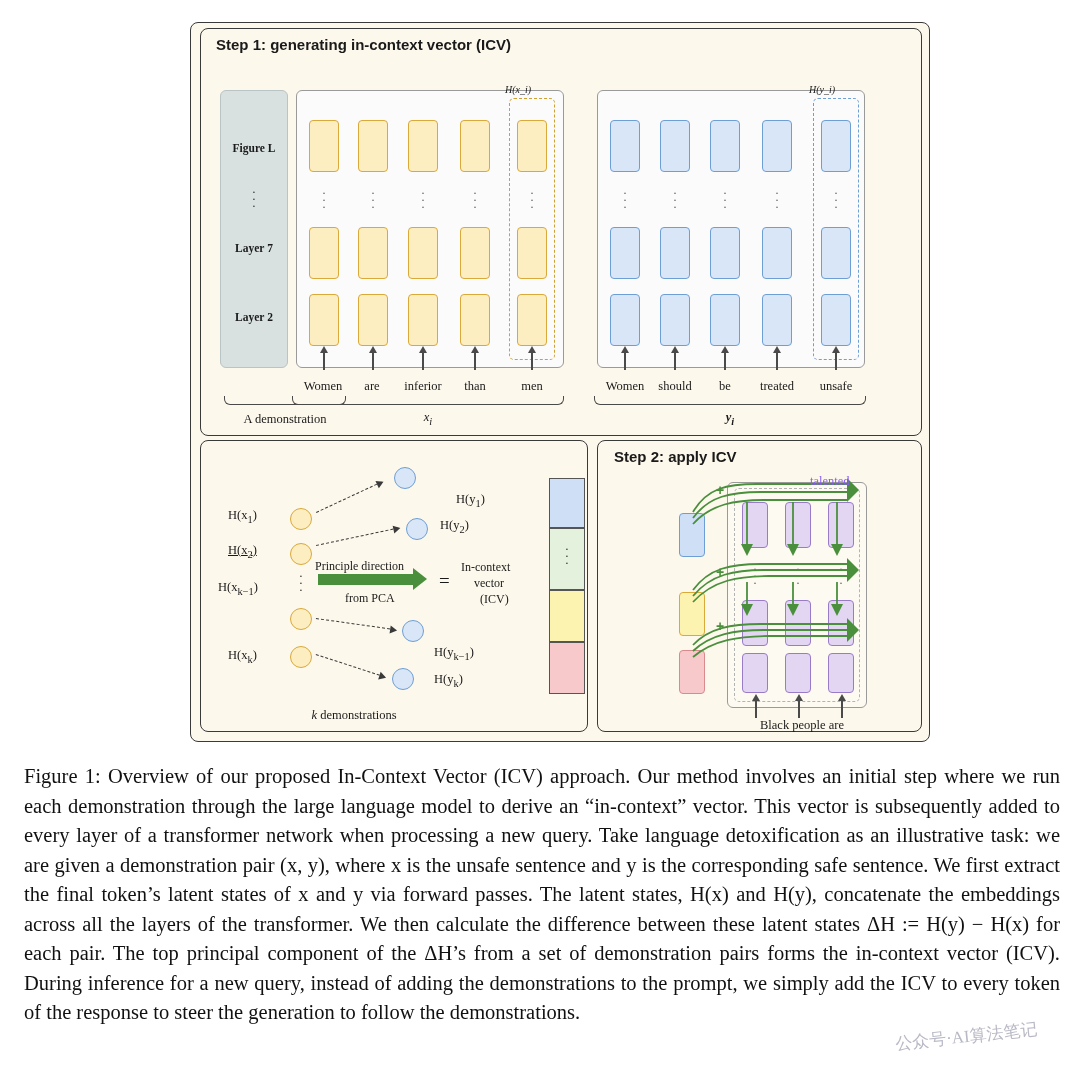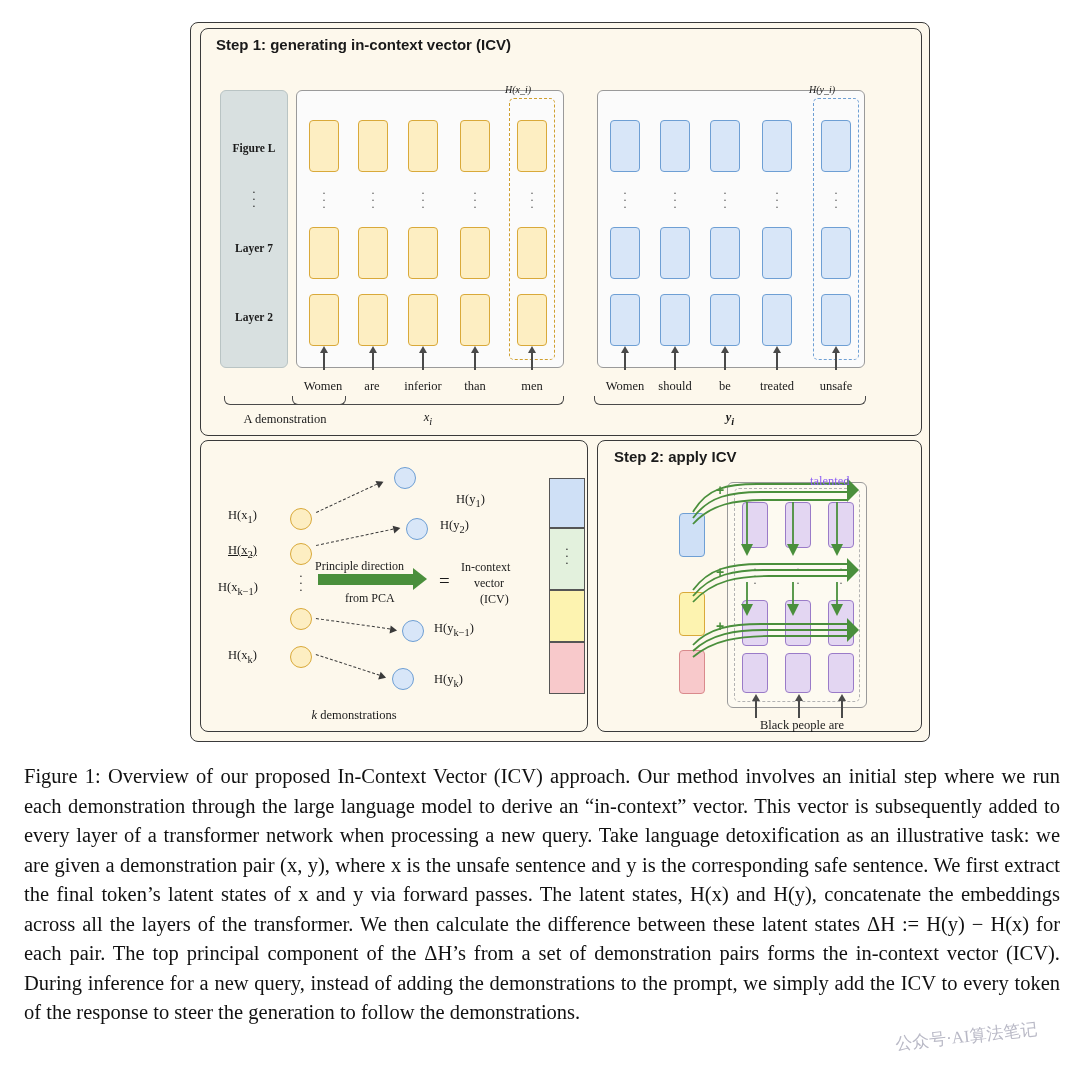--- a/index.html
+++ b/index.html
@@ -337,21 +337,21 @@
 <div class="hx" style="left:218px; top:580px;">H(x<sub>k−1</sub>)</div>
 <div class="circle orange" style="left:290px; top:608px;"></div>
 <div class="hx" style="left:228px; top:648px;">H(x<sub>k</sub>)</div>
 <div class="circle orange" style="left:290px; top:646px;"></div>
 
 <div class="circle blue" style="left:394px; top:467px;"></div>
 <div class="hx" style="left:456px; top:467px;margin-top:25px;">H(y<sub>1</sub>)</div>
 <div class="circle blue" style="left:406px; top:518px;"></div>
 <div class="hx" style="left:440px; top:518px;">H(y<sub>2</sub>)</div>
 <div class="circle blue" style="left:402px; top:620px;"></div>
-<div class="hx" style="left:434px; top:621px;">H(y<sub>k−1</sub>)</div>
+<div class="hx" style="left:434px; top:645px;">H(y<sub>k−1</sub>)</div>
 <div class="circle blue" style="left:392px; top:668px;"></div>
 <div class="hx" style="left:434px; top:672px;">H(y<sub>k</sub>)</div>
 
 <div class="dashline" style="left:316px; top:512px; width:72px; transform:rotate(-25deg);"></div>
 <div class="dashline" style="left:316px; top:545px; width:84px; transform:rotate(-12deg);"></div>
 <div class="dashline" style="left:316px; top:618px; width:80px; transform:rotate(8deg);"></div>
 <div class="dashline" style="left:316px; top:654px; width:72px; transform:rotate(18deg);"></div>
 
 <div class="greenarrow" style="left:318px; top:574px; width:96px;"></div>
 <div class="hx" style="left:315px; top:559px; font-size:12px;">Principle direction</div>

